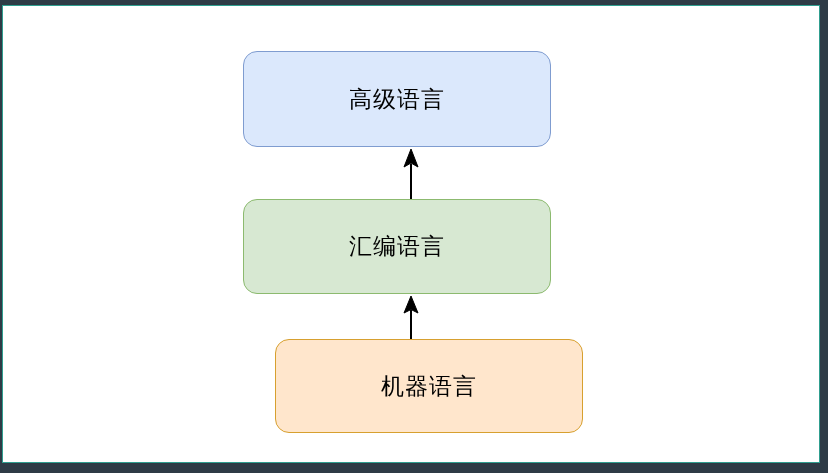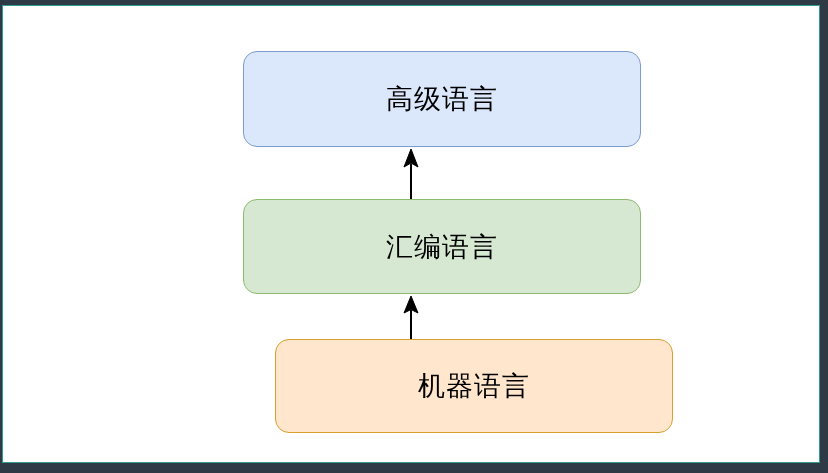--- a/index.html
+++ b/index.html
@@ -20,28 +20,28 @@
     right: 8px;
     bottom: 10px;
     background: #ffffff;
     border: 1px solid #2f9e8f;
     box-sizing: border-box;
   }
 
   .node {
     position: absolute;
     left: 240px;
-    width: 398px;
+    width: 308px;
     box-sizing: border-box;
     border: 1.5px solid #999999;
     border-radius: 14px;
     display: flex;
     align-items: center;
     justify-content: center;
-    font-size: 27px;
+    font-size: 23px;
     letter-spacing: 1px;
     color: #000000;
   }
   .node-0 { top: 45px;  height: 96px; }
   .node-1 { top: 193px; height: 95px; }
   .node-2 { top: 333px; height: 94px; }
 
   .arrow {
     position: absolute;
     left: 396px;

